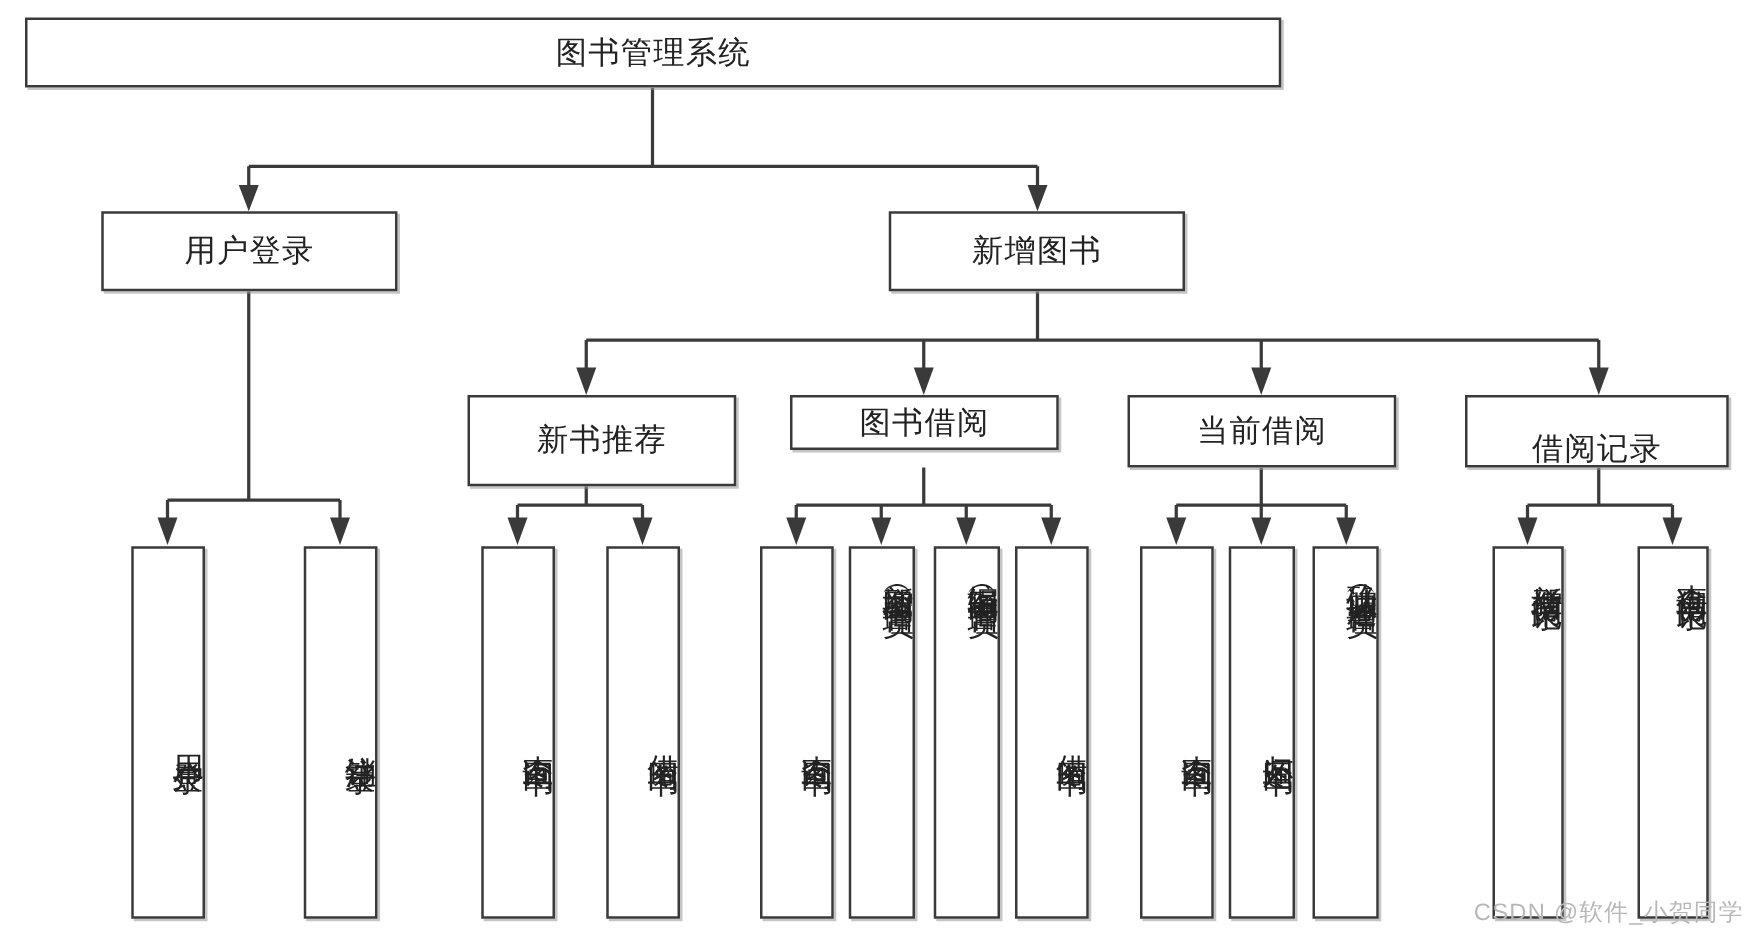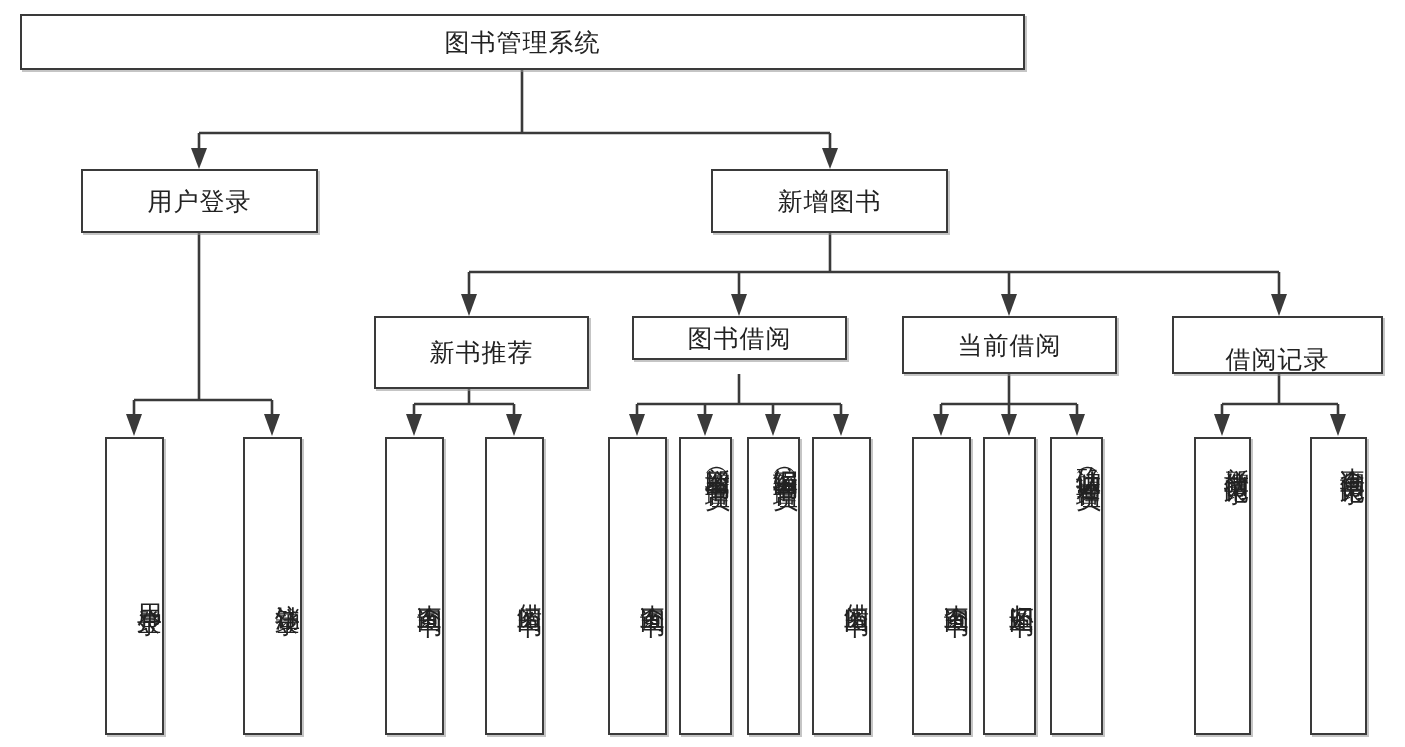--- a/index.html
+++ b/index.html
@@ -188,13 +188,14 @@
     <span class="label">确认归还（管理员）</span>
   </div>
 
   <div class="node v tall" style="left:1194px;top:437px;width:57px;height:298px;">
     <span class="label">新增借阅记录</span>
   </div>
   <div class="node v tall" style="left:1310px;top:437px;width:57px;height:298px;">
     <span class="label">查询借阅记录</span>
   </div>
 
+  <div class="watermark">CSDN @软件_小贺同学</div>
 </div>
 
 </body></html>

